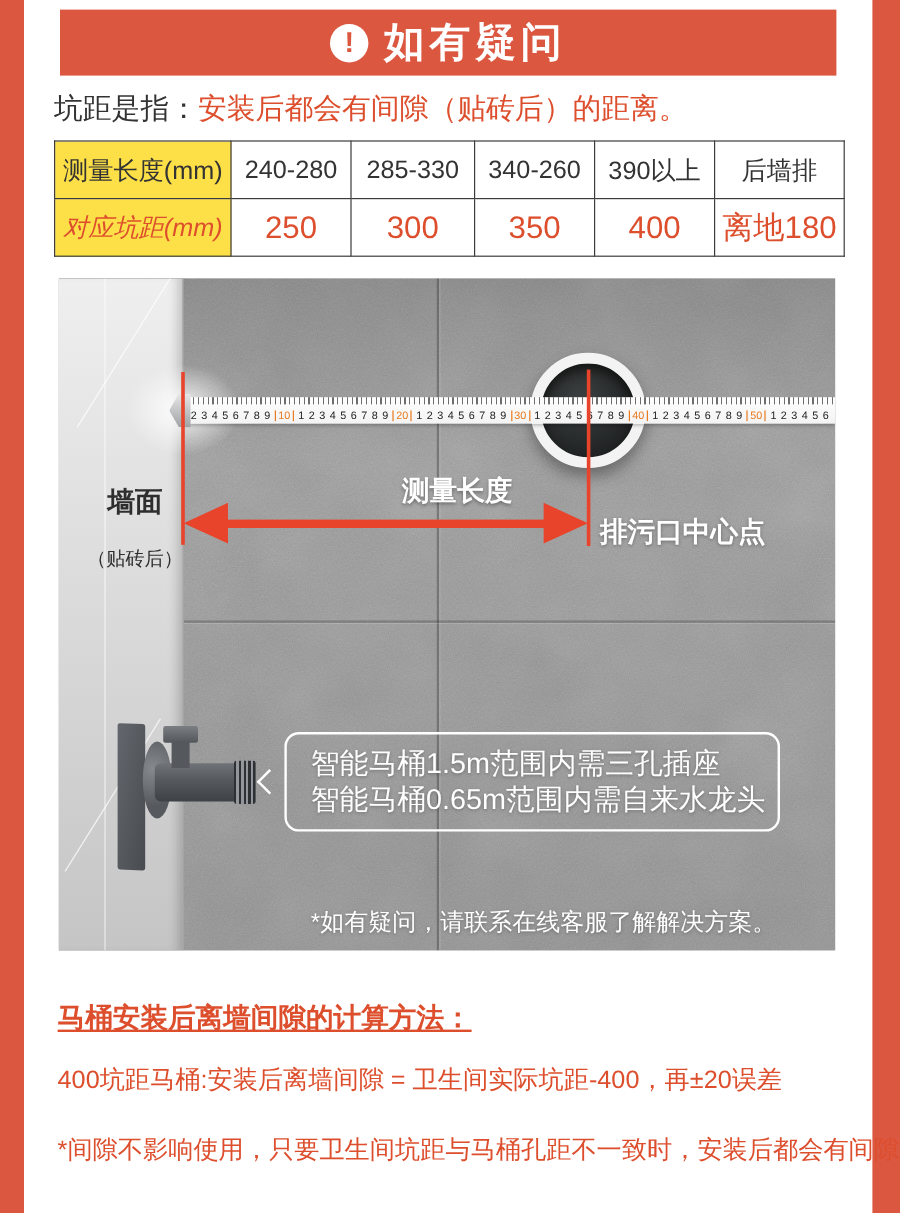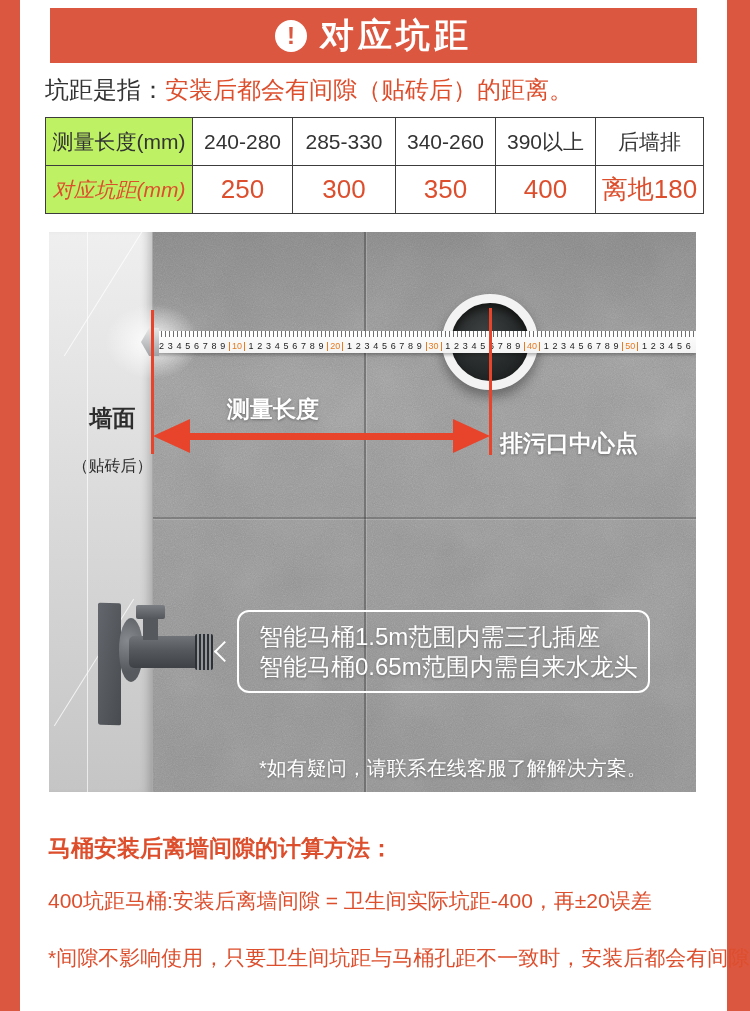--- a/index.html
+++ b/index.html
@@ -35,21 +35,21 @@
   .intro .hl { color:#dd4e2d; }
   
   table.spec {
     position:absolute; left:25px; top:117px; width:659px;
     border-collapse:collapse; table-layout:fixed; text-align:center;
   }
   table.spec td {
     border:1px solid #3c3c3c; height:48px; font-size:21px; color:#333333;
     background:#ffffff; vertical-align:middle;
   }
-  table.spec td.label { background:#bef264; }
+  table.spec td.label { background:#fde047; }
   table.spec tr.vals td { color:#dd4e2d; font-size:26px; }
   table.spec tr.vals td.label { font-size:21px;font-style:italic; }
   table.spec col:nth-child(1){width:147px;}
   table.spec col:nth-child(2){width:100px;}
   table.spec col:nth-child(3){width:103px;}
   table.spec col:nth-child(4){width:100px;}
   table.spec col:nth-child(5){width:100px;}
   
   .photo {
     position:absolute; left:29px; top:232px; width:647px; height:560px;
@@ -111,21 +111,21 @@
   .refline { position:absolute; width:3px; background:#e8442b; }
   .refline.wall-line { left:102px; top:78px; height:144px; }
   .refline.outlet-line { left:440px; top:76px; height:147px; }
   
   .arrow-shaft { position:absolute; left:138px; top:201px; width:268px; height:7px; background:#e8442b; }
   .arrow-head { position:absolute; width:0; height:0; border-top:17px solid transparent; border-bottom:17px solid transparent; top:187px; }
   .arrow-head.left  { left:104px; border-right:37px solid #e8442b; }
   .arrow-head.right { left:404px; border-left:37px solid #e8442b; }
   
   .dlabel { position:absolute; color:#ffffff; font-weight:bold; text-shadow:0 1px 3px rgba(0,0,0,.35); }
-  .measure-label { left:178px; top:162px; width:200px; text-align:left; font-size:23px; }
+  .measure-label { left:178px; top:162px; width:200px; text-align:right; font-size:23px; }
   .outlet-label  { left:451px; top:196px; font-size:23px; white-space:nowrap; }
   .wall-label { position:absolute; left:0; top:171px; width:127px; text-align:center; color:#2e2e2e; }
   .wall-label .l1 { font-size:23px; font-weight:bold; }
   .wall-label .l2 { font-size:16px; margin-top:22px; }
   
   .valve-plate { position:absolute; left:49px; top:371px; width:23px; height:122px; border-radius:2px;
     background:linear-gradient(100deg,#63676d,#484c50); transform:skewY(2deg); }
   .valve-flange { position:absolute; left:70px; top:386px; width:24px; height:64px; border-radius:50%;
     background:radial-gradient(circle at 35% 35%, #868a8f, #565a5e 70%); }
   .valve-body { position:absolute; left:80px; top:404px; width:82px; height:32px; border-radius:5px 3px 3px 5px;
@@ -147,34 +147,34 @@
     position:absolute; left:168px; top:412px; width:15px; height:15px;
     border-left:2px solid #ffffff; border-bottom:2px solid #ffffff;
     transform:rotate(45deg);
   }
   .photo-note {
     position:absolute; left:210px; top:476px; color:#ffffff; font-size:20px;
     text-shadow:0 1px 3px rgba(0,0,0,.3); white-space:nowrap;margin-top:47px;
   }
   
   .footer { position:absolute; left:28px; top:833px; right:20px; color:#dd4e2d; }
-  .footer .f-title { font-size:23px; font-weight:bold; margin-bottom:24px; }
+  .footer .f-title { font-size:23px; font-weight:bold; margin-bottom:24px;text-decoration:underline; }
   .footer .f-line { font-size:21px; line-height:25px; white-space:nowrap; }
   .footer .f-note { font-size:21px; margin-top:31px; white-space:nowrap; }
 </style>
 </head>
 <body>
 
 <div class="card">
 
   <div class="banner">
     <div class="icon-circle">
       <span>!</span>
     </div>
-    <div class="title">对应坑距</div>
+    <div class="title">如有疑问</div>
   </div>
 
   <div class="intro">
     <span>坑距是指：</span><span class="hl">安装后都会有间隙（贴砖后）的距离。</span>
   </div>
 
   <table class="spec">
     <colgroup>
         <col>
         <col>

